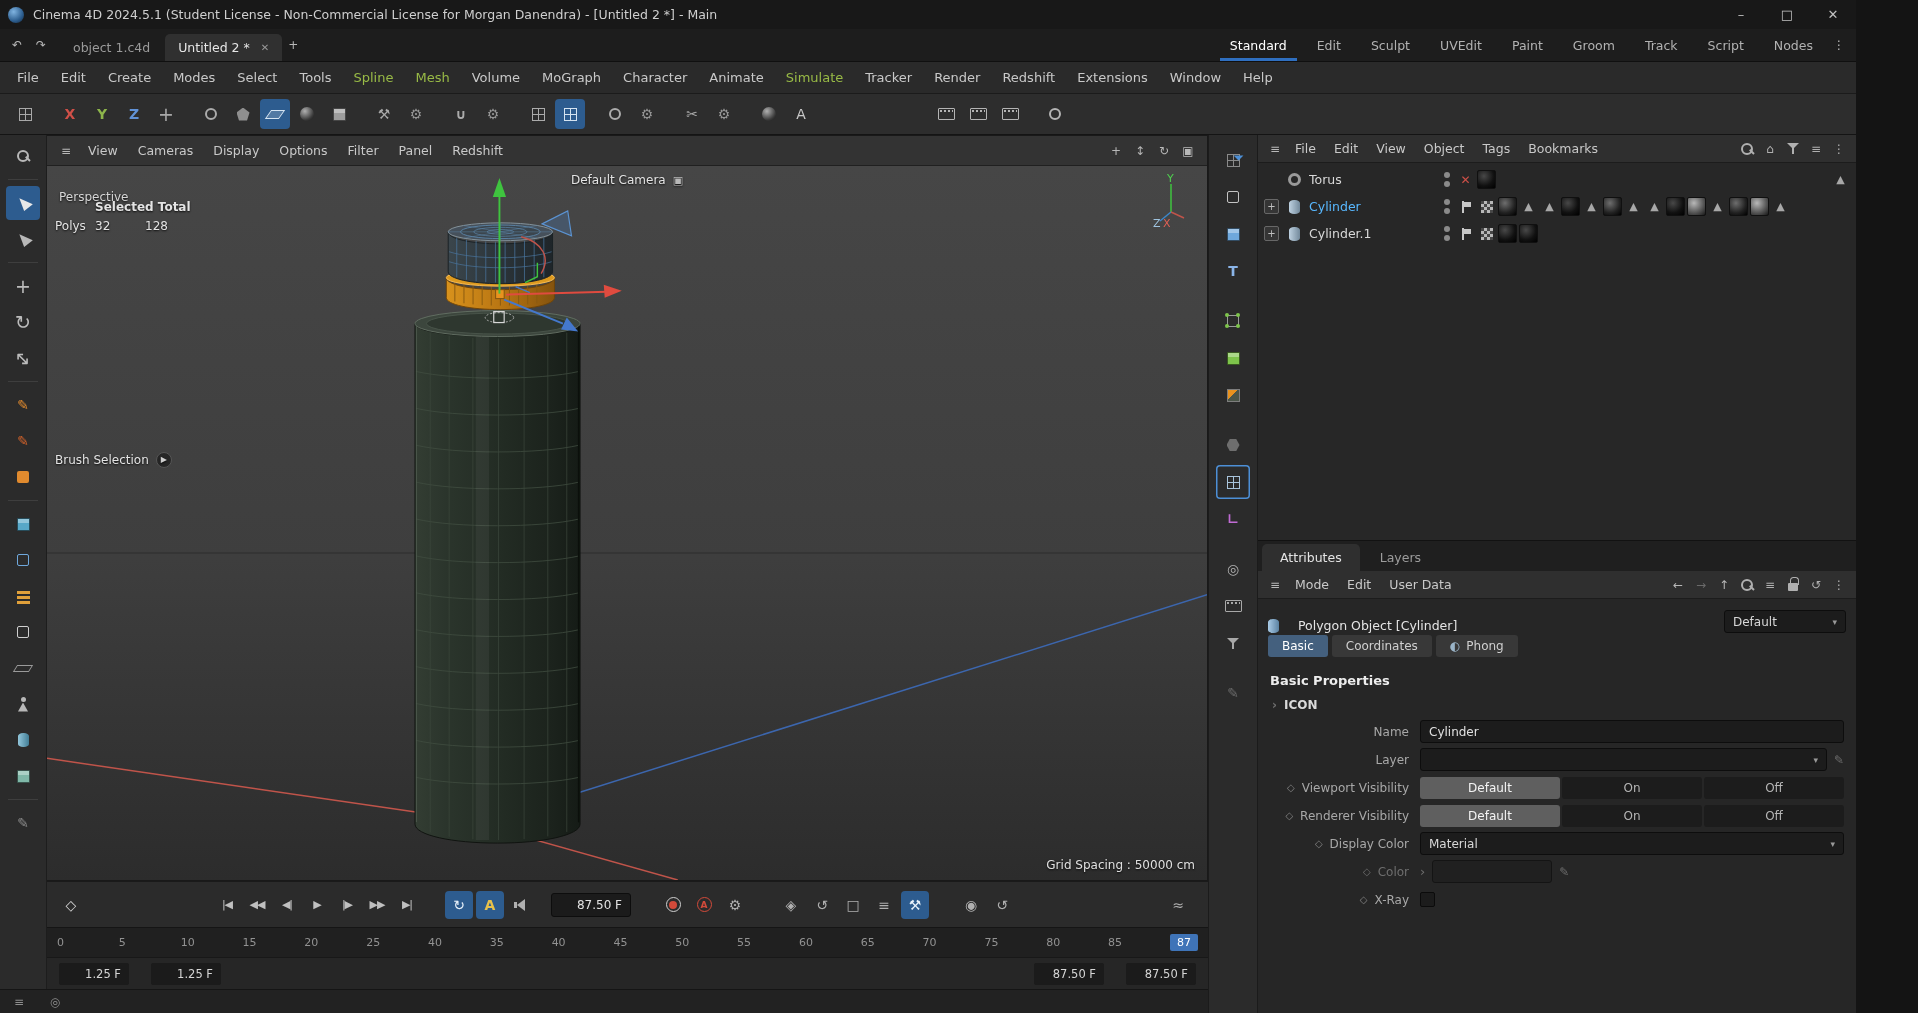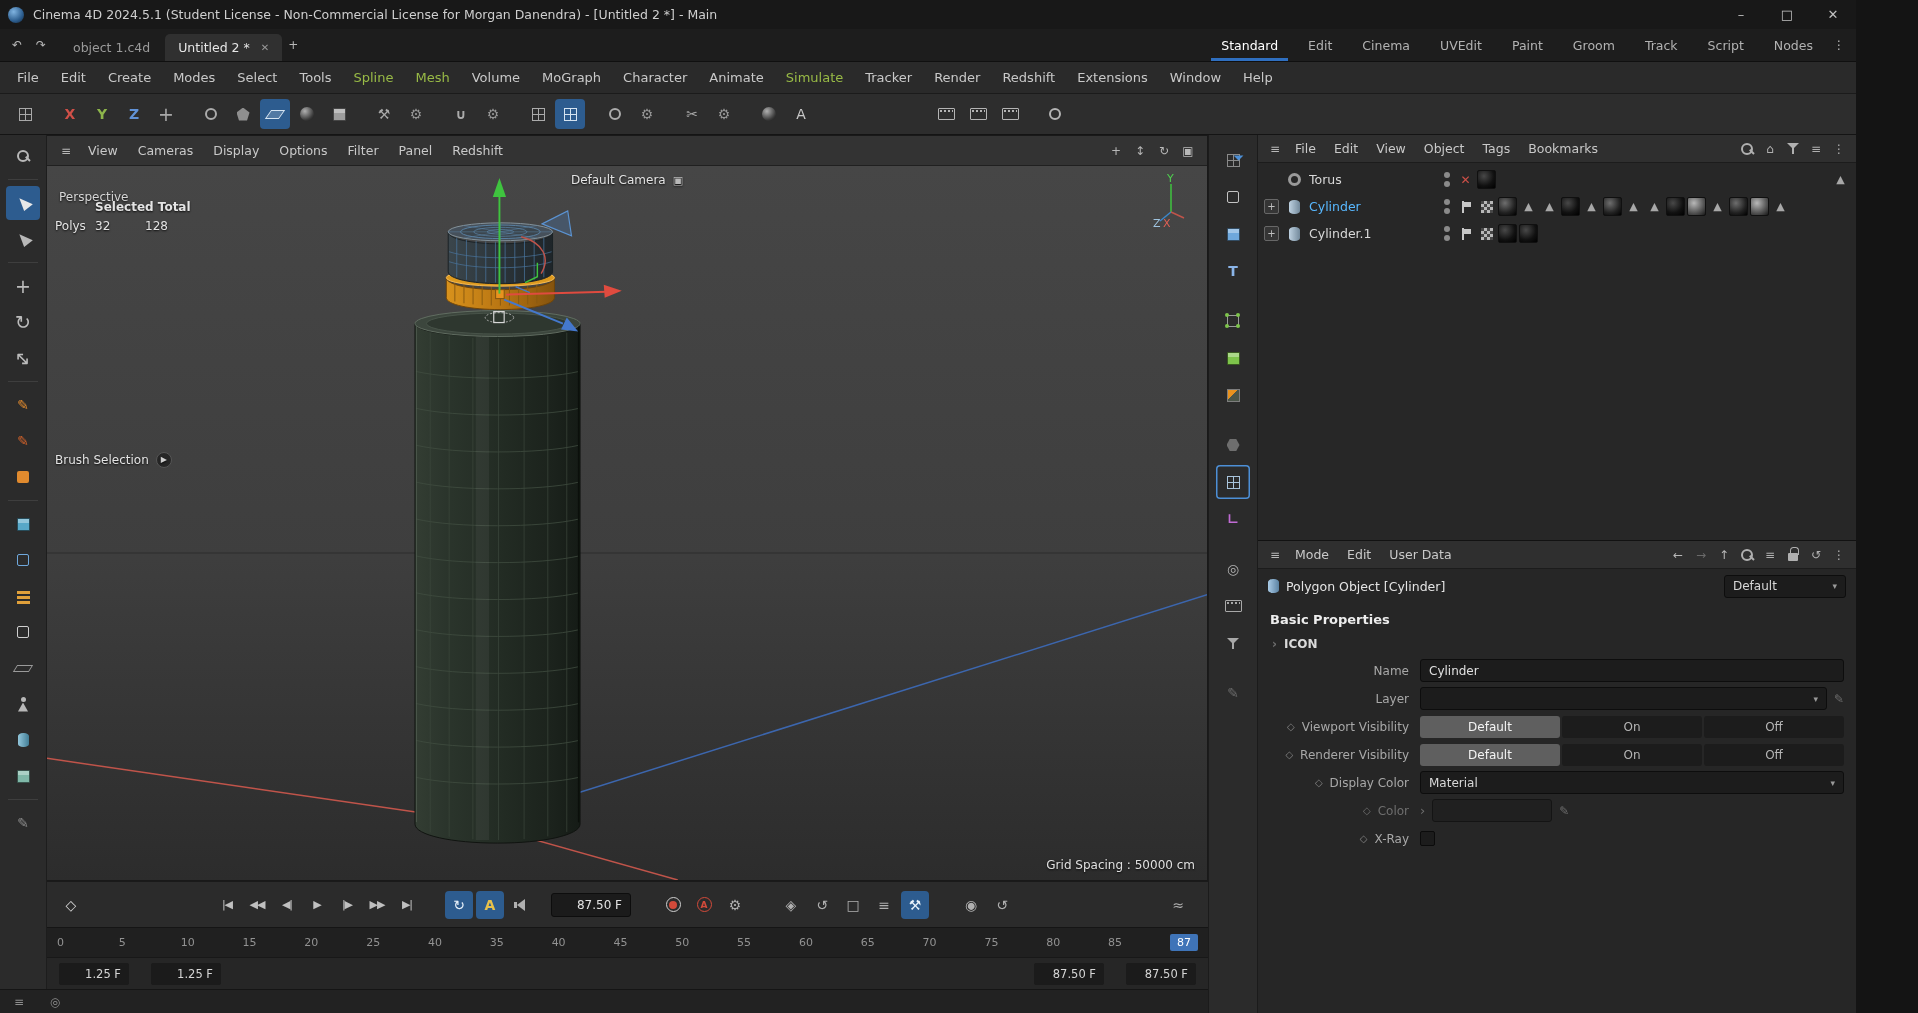--- a/index.html
+++ b/index.html
@@ -165,21 +165,21 @@
 .obj-tags{display:flex;align-items:center;gap:2px;flex:1;overflow:hidden}
 .tag{width:19px;height:19px;display:flex;align-items:center;justify-content:center;border-radius:2px;flex:none}
 .tag-sphere{border:1px solid #101010}
 .sphere-dark{background:radial-gradient(circle at 35% 30%,#6e6e6e,#222 60%,#000)}
 .sphere-black{background:radial-gradient(circle at 35% 30%,#484848,#111 60%,#000)}
 .sphere-light{background:radial-gradient(circle at 35% 30%,#b8b8b8,#555 60%,#181818)}
 .tag-end{margin-left:auto}
 
 
 .attrs-panel{flex:1;display:flex;flex-direction:column;min-height:0;background:#262626}
-.attr-objrow{height:34px;display:flex;align-items:center;padding:0 10px;gap:7px;font-size:12.5px;color:#e4e4e4;flex:none}
+.attr-objrow{height:34px;display:flex;align-items:flex-end;padding:0 10px;gap:19px;font-size:12.5px;color:#e4e4e4;flex:none}
 .select{height:23px;background:#1c1c1c;border:1px solid #0d0d0d;border-radius:3px;display:flex;align-items:center;padding:0 8px;font-size:12px;color:#d8d8d8}
 .select .caret{margin-left:auto;font-size:9px;color:#9a9a9a;padding-left:8px}
 .preset{margin-left:auto;width:122px}
 .sec-tabs{display:flex;gap:4px;padding:2px 10px 7px;flex:none}
 .sec-tab{padding:4px 14px;background:#383838;border-radius:3px;font-size:12px;color:#cfcfcf;display:flex;gap:6px;align-items:center}
 .sec-tab.active{background:#44607e;color:#fff}
 .sec-title{font-size:13px;font-weight:bold;color:#ededed;padding:9px 12px 5px}
 .icon-group{display:flex;align-items:center;gap:7px;padding:5px 14px;font-weight:bold;font-size:12px;color:#dadada}
 .fields{padding:3px 12px 0 0;display:flex;flex-direction:column;gap:5px}
 .field-row{display:flex;align-items:center;min-height:23px}
@@ -227,21 +227,21 @@
           <span>Untitled 2 *</span>
           <span class="tab-close">✕</span>
         </div>
       </div>
     <div class="icn sm new-tab">
         <i class="g">+</i>
       </div>
     <div class="layout-tabs">
         <div class="layout-tab active">Standard</div>
         <div class="layout-tab">Edit</div>
-        <div class="layout-tab">Cinema</div>
+        <div class="layout-tab">Sculpt</div>
         <div class="layout-tab">UVEdit</div>
         <div class="layout-tab">Paint</div>
         <div class="layout-tab">Groom</div>
         <div class="layout-tab">Track</div>
         <div class="layout-tab">Script</div>
         <div class="layout-tab">Nodes</div>
       </div>
     <div class="icn sm new-tab">
         <i class="g">⋮</i>
       </div>
@@ -928,20 +928,24 @@
                   <i class="sh sh-check"></i>
                 </div>
                 <div class="tag tag-sphere sphere-black"></div>
                 <div class="tag tag-sphere sphere-black"></div>
               </div>
             </div>
           </div>
       </div>
 
       <div class="attrs-panel">
+        <div class="panel-tabs">
+            <div class="panel-tab active">Attributes</div>
+            <div class="panel-tab">Layers</div>
+          </div>
         <div class="panel-menu">
           <div class="icn sm">
               <i class="g">≡</i>
             </div>
           <div style="display:flex">
               <div class="panel-menu-item">Mode</div>
               <div class="panel-menu-item">Edit</div>
               <div class="panel-menu-item">User Data</div>
             </div>
           <div class="panel-right">
@@ -974,20 +978,32 @@
 
         <div class="attr-objrow">
           <i class="sh sh-cyl" style="color:#7aaed8"></i>
           <span>Polygon Object [Cylinder]</span>
           <div class="select preset">
             <span>Default</span>
             <span class="caret">▾</span>
           </div>
         </div>
 
+        <div class="sec-tabs">
+            <div class="sec-tab active">
+              <span>Basic</span>
+            </div>
+            <div class="sec-tab">
+              <span>Coordinates</span>
+            </div>
+            <div class="sec-tab">
+              <i class="mini" style="color: rgb(154, 180, 200);">◐</i>
+              <span>Phong</span>
+            </div>
+          </div>
 
         <div class="sec-title">Basic Properties</div>
 
         <div class="icon-group">
           <span class="dim">›</span>
           <span>ICON</span>
         </div>
 
         <div class="fields">
           <div class="field-row">

